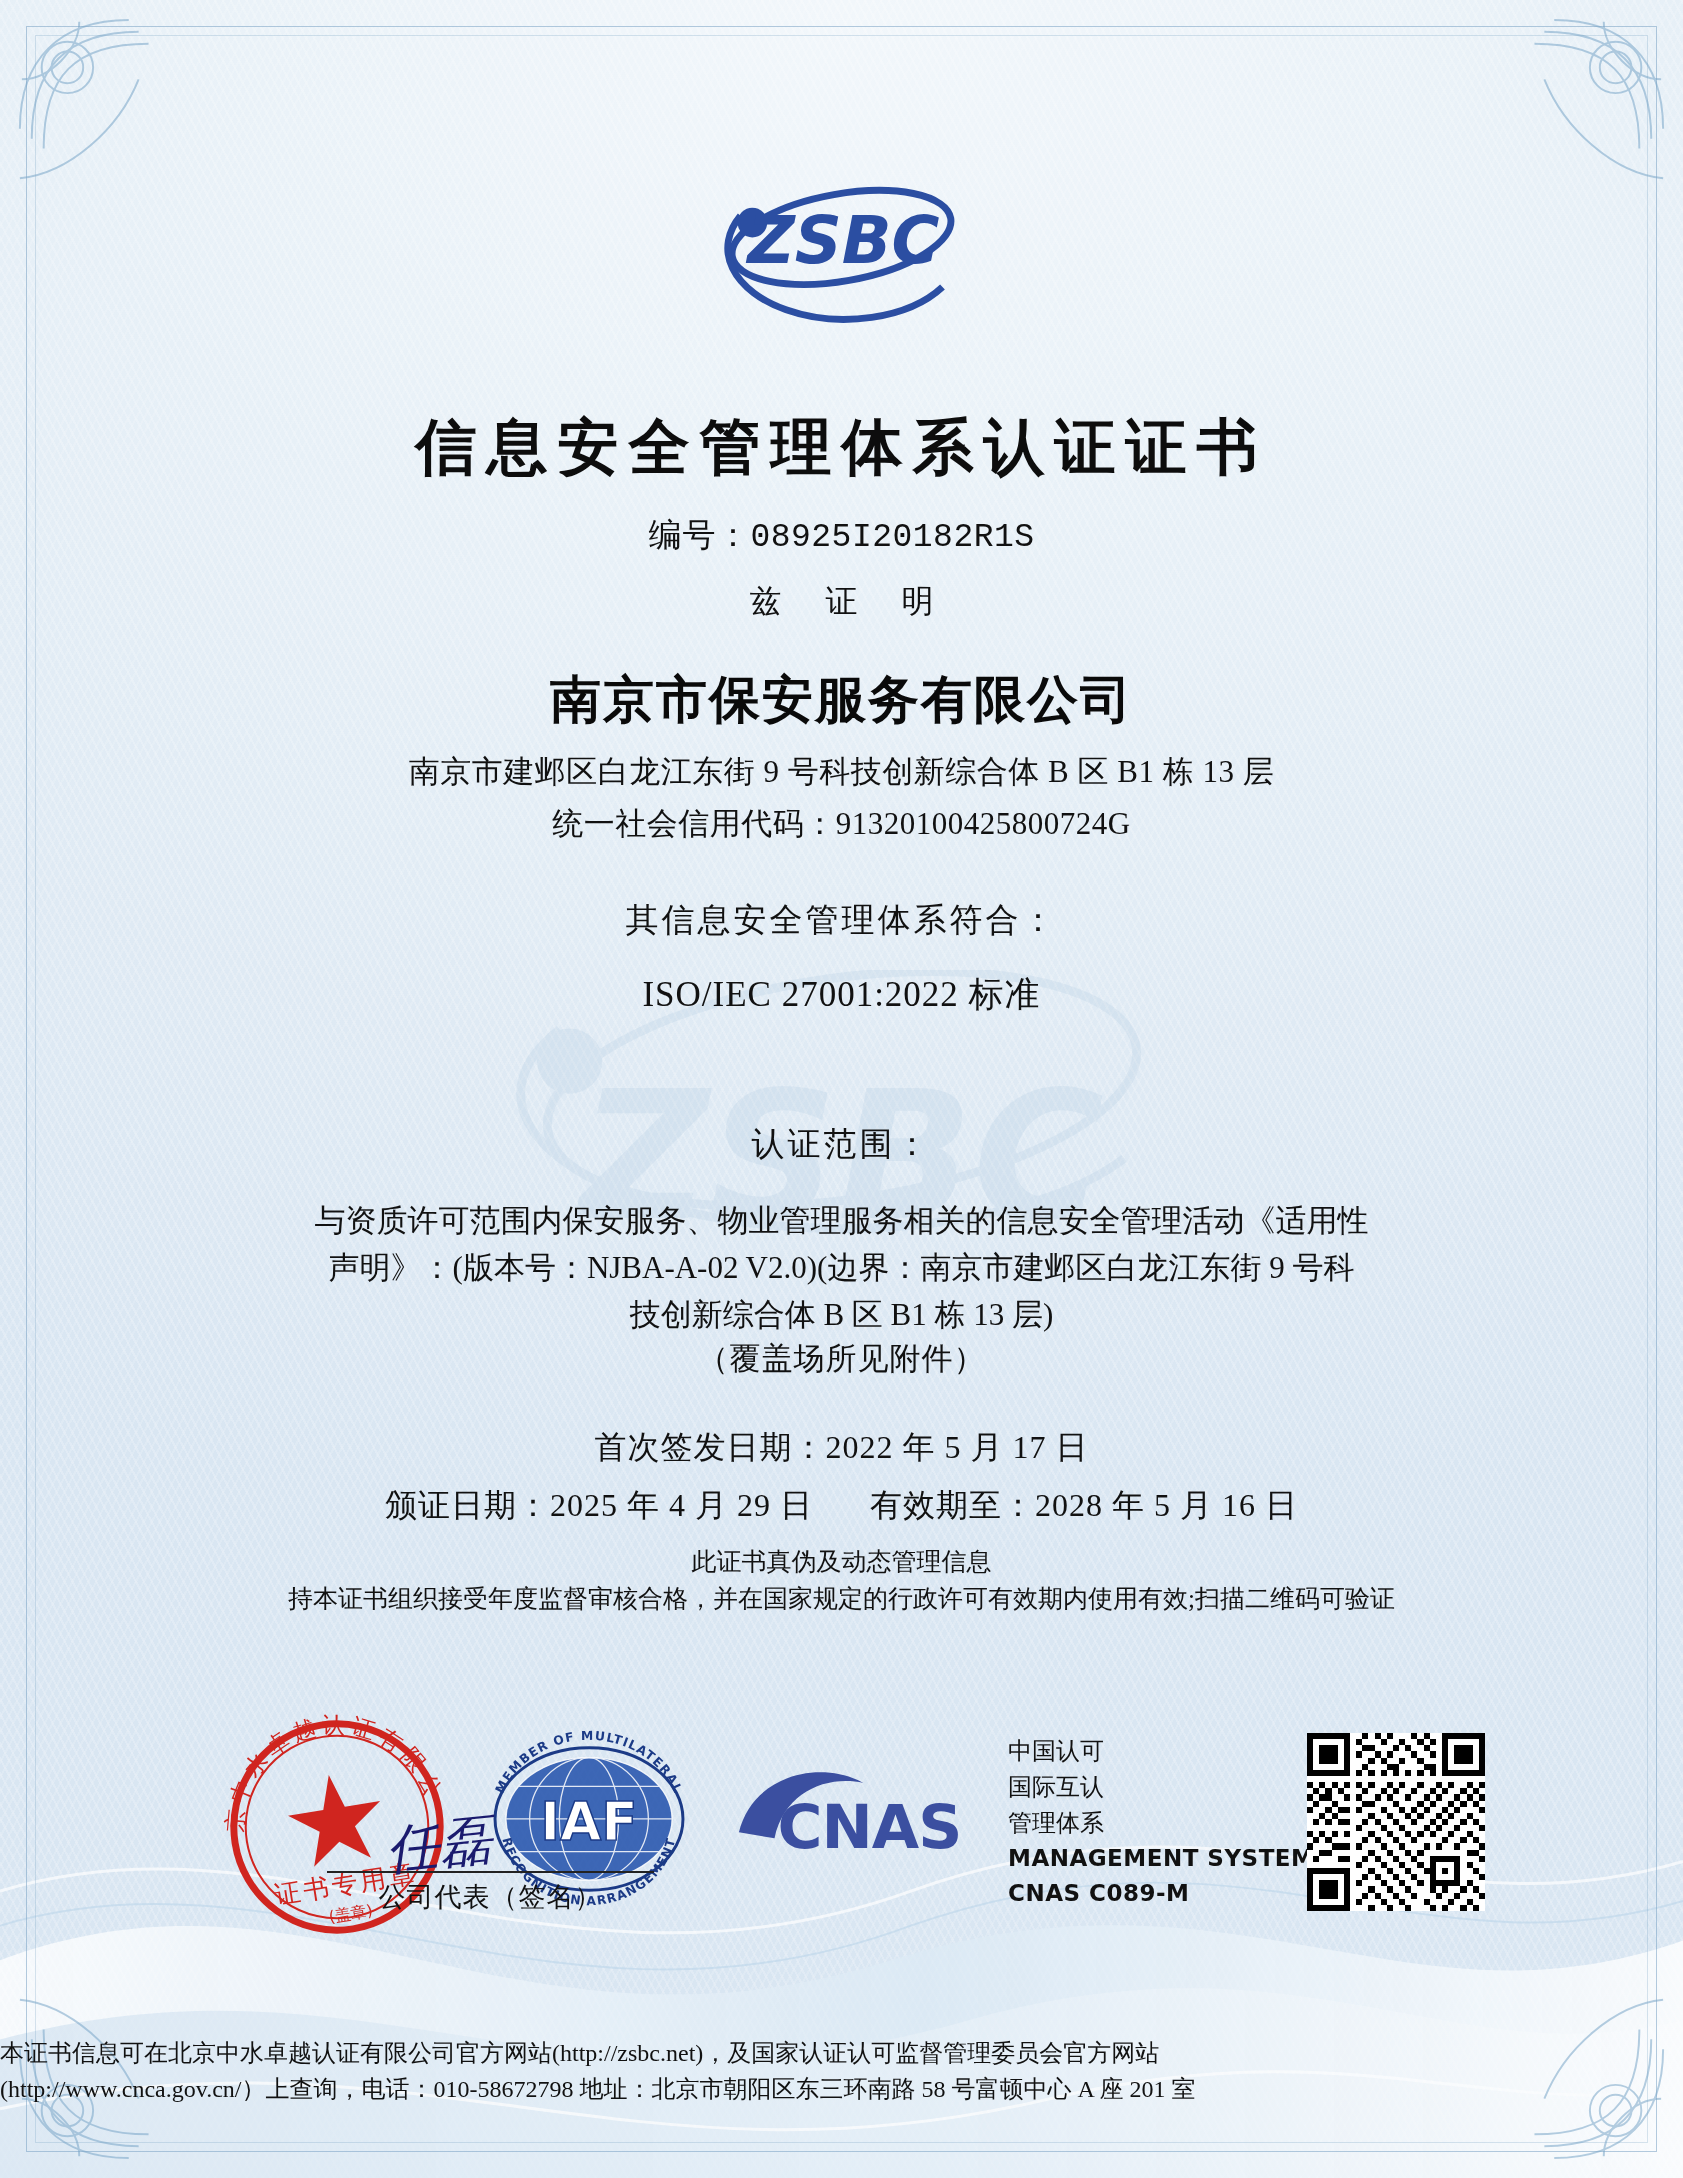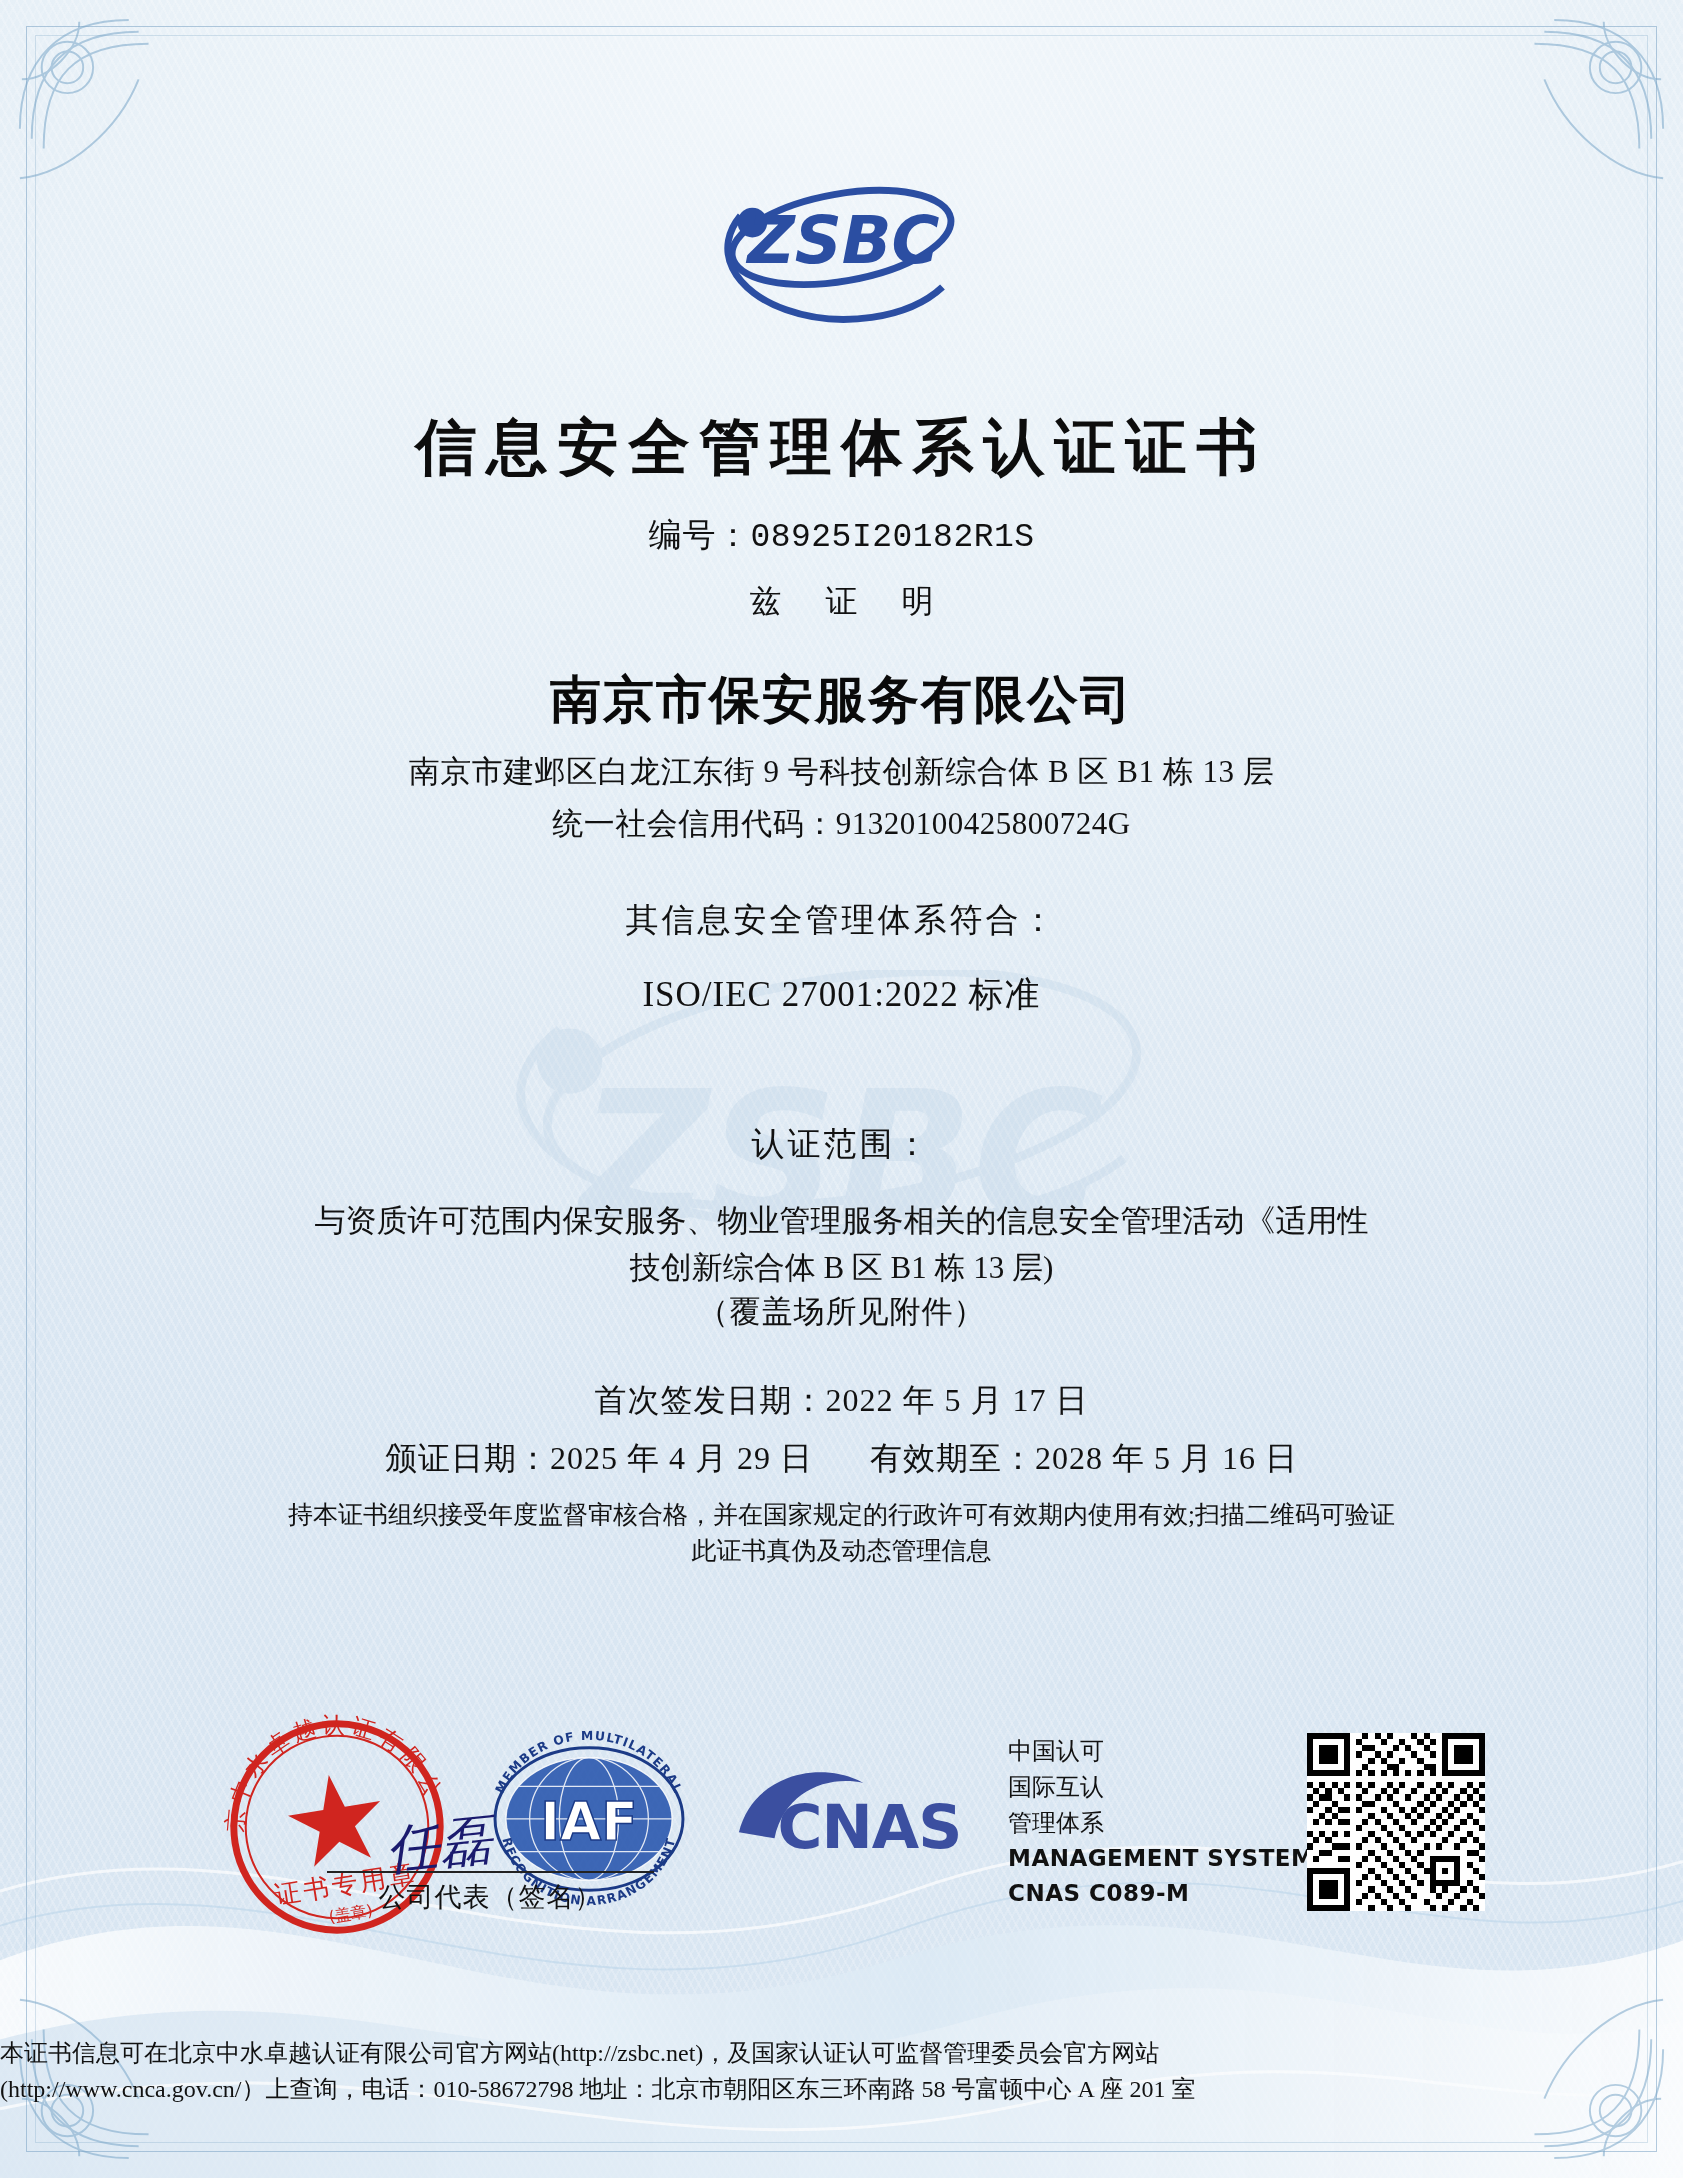--- a/index.html
+++ b/index.html
@@ -429,33 +429,34 @@
     <div class="company">南京市保安服务有限公司</div>
     <div class="company-addr">南京市建邺区白龙江东街 9 号科技创新综合体 B 区 B1 栋 13 层</div>
     <div class="company-code">统一社会信用代码：91320100425800724G</div>
 
     <div class="conform">其信息安全管理体系符合：</div>
     <div class="standard">ISO/IEC 27001:2022 标准</div>
 
     <div class="scope-label">认证范围：</div>
     <div class="scope-body">
       <div>与资质许可范围内保安服务、物业管理服务相关的信息安全管理活动《适用性</div>
+      <div>声明》：(版本号：NJBA-A-02 V2.0)(边界：南京市建邺区白龙江东街 9 号科</div>
       <div>技创新综合体 B 区 B1 栋 13 层)</div>
     </div>
     <div class="scope-note">（覆盖场所见附件）</div>
 
     <div class="date-first">首次签发日期：2022 年 5 月 17 日</div>
     <div class="date-row">
       <span>颁证日期：2025 年 4 月 29 日</span>
       <span>有效期至：2028 年 5 月 16 日</span>
     </div>
 
     <div class="footnote">
+      <div>此证书真伪及动态管理信息</div>
       <div>持本证书组织接受年度监督审核合格，并在国家规定的行政许可有效期内使用有效;扫描二维码可验证</div>
-      <div>此证书真伪及动态管理信息</div>
     </div>
   </div>
 
   <div class="accred-row">
 
     <div class="seal">
       <svg viewBox="0 0 250 250" xmlns="http://www.w3.org/2000/svg">
         <defs>
           <path id="sealArcTop" d="M 30,125 A 95,95 0 1 1 220,125"></path>
           <path id="sealArcBottom" d="M 42,125 A 83,83 0 0 0 208,125"></path>

